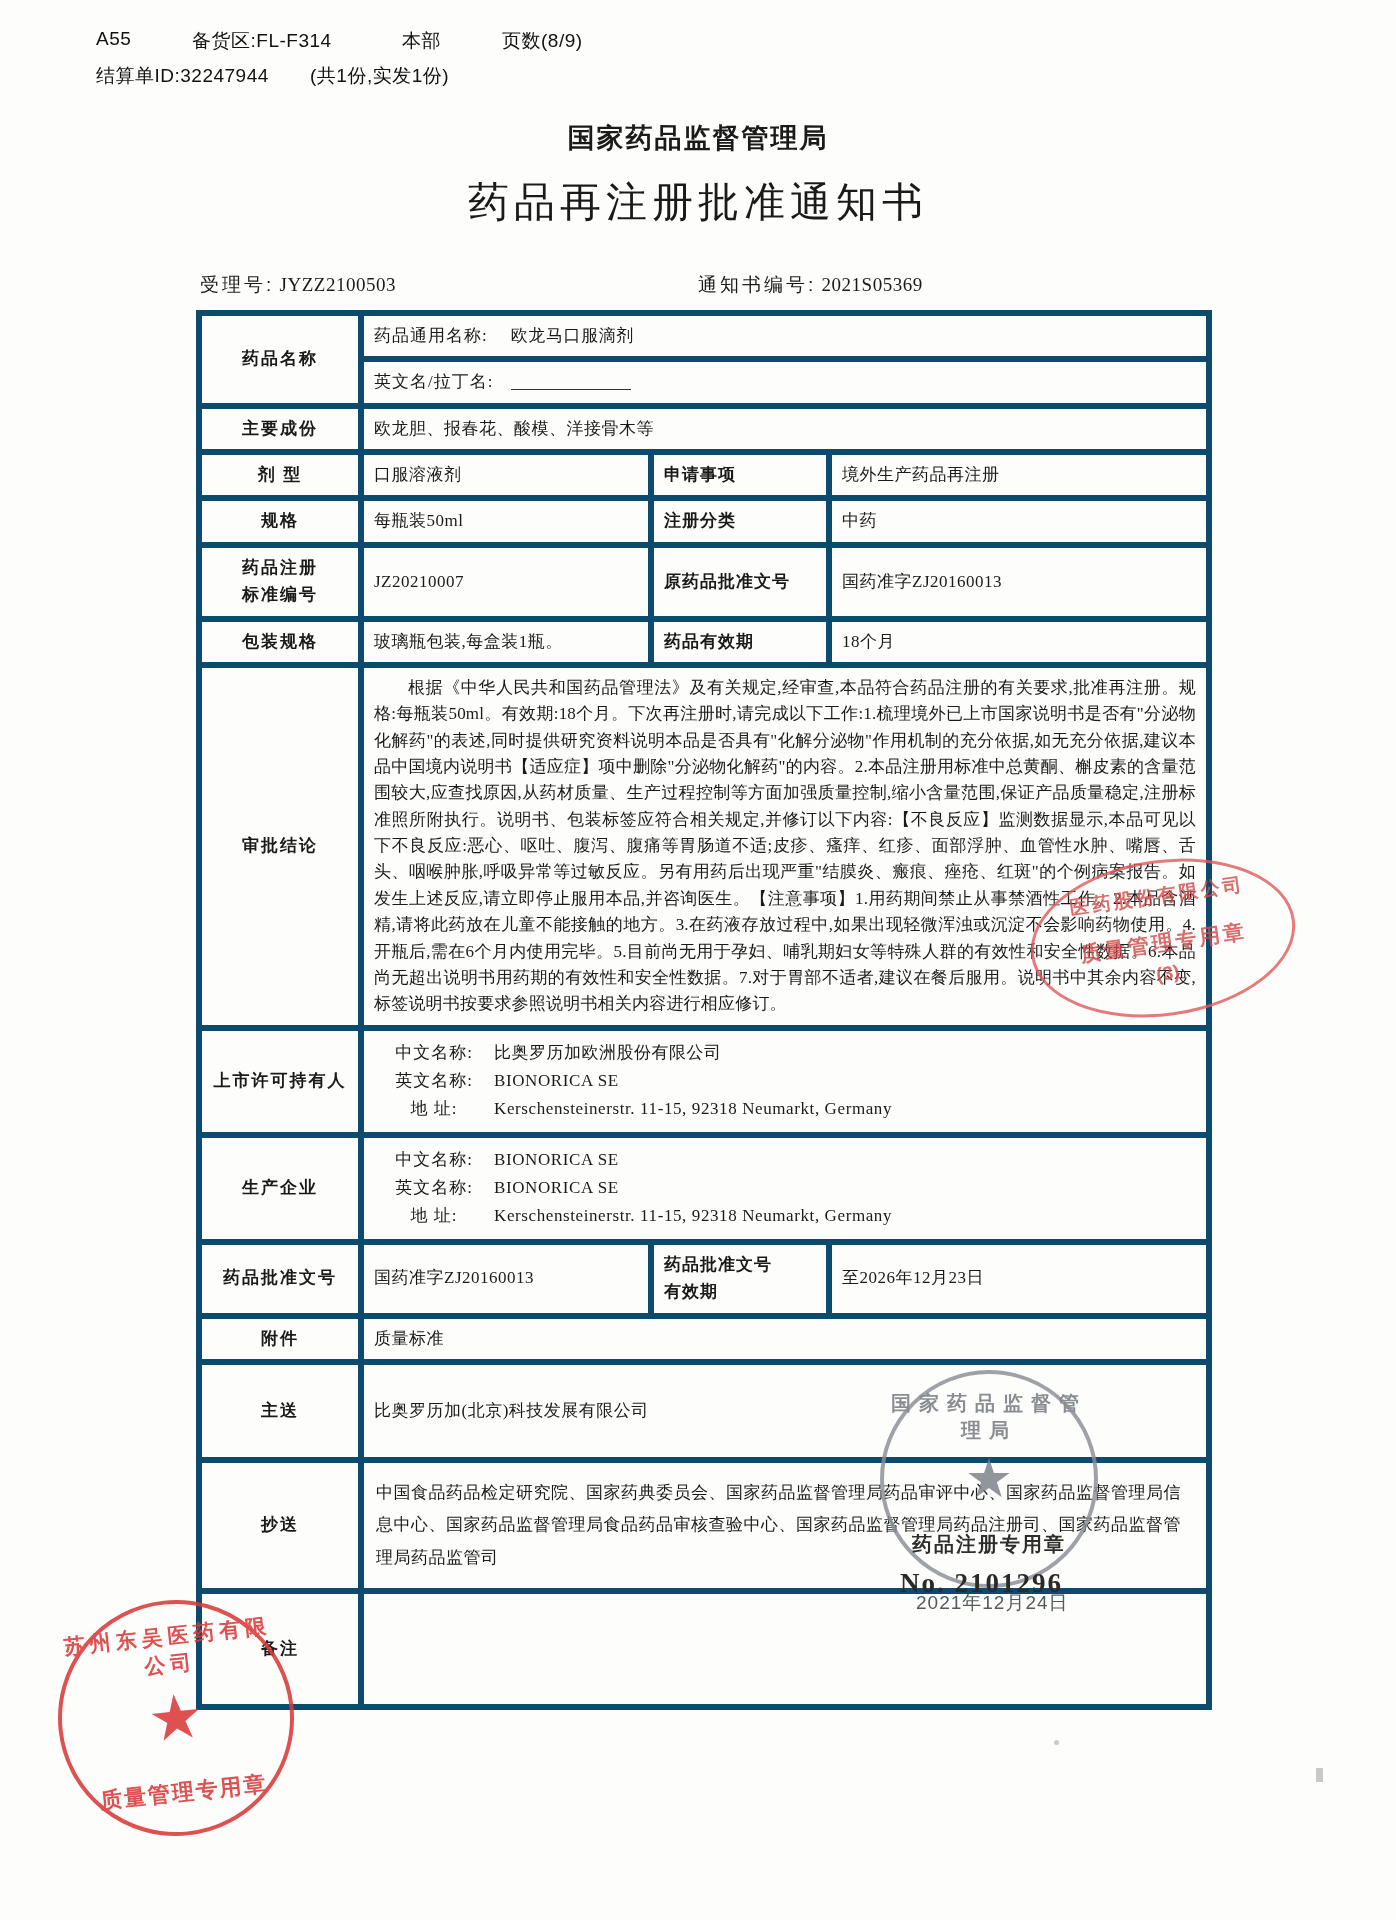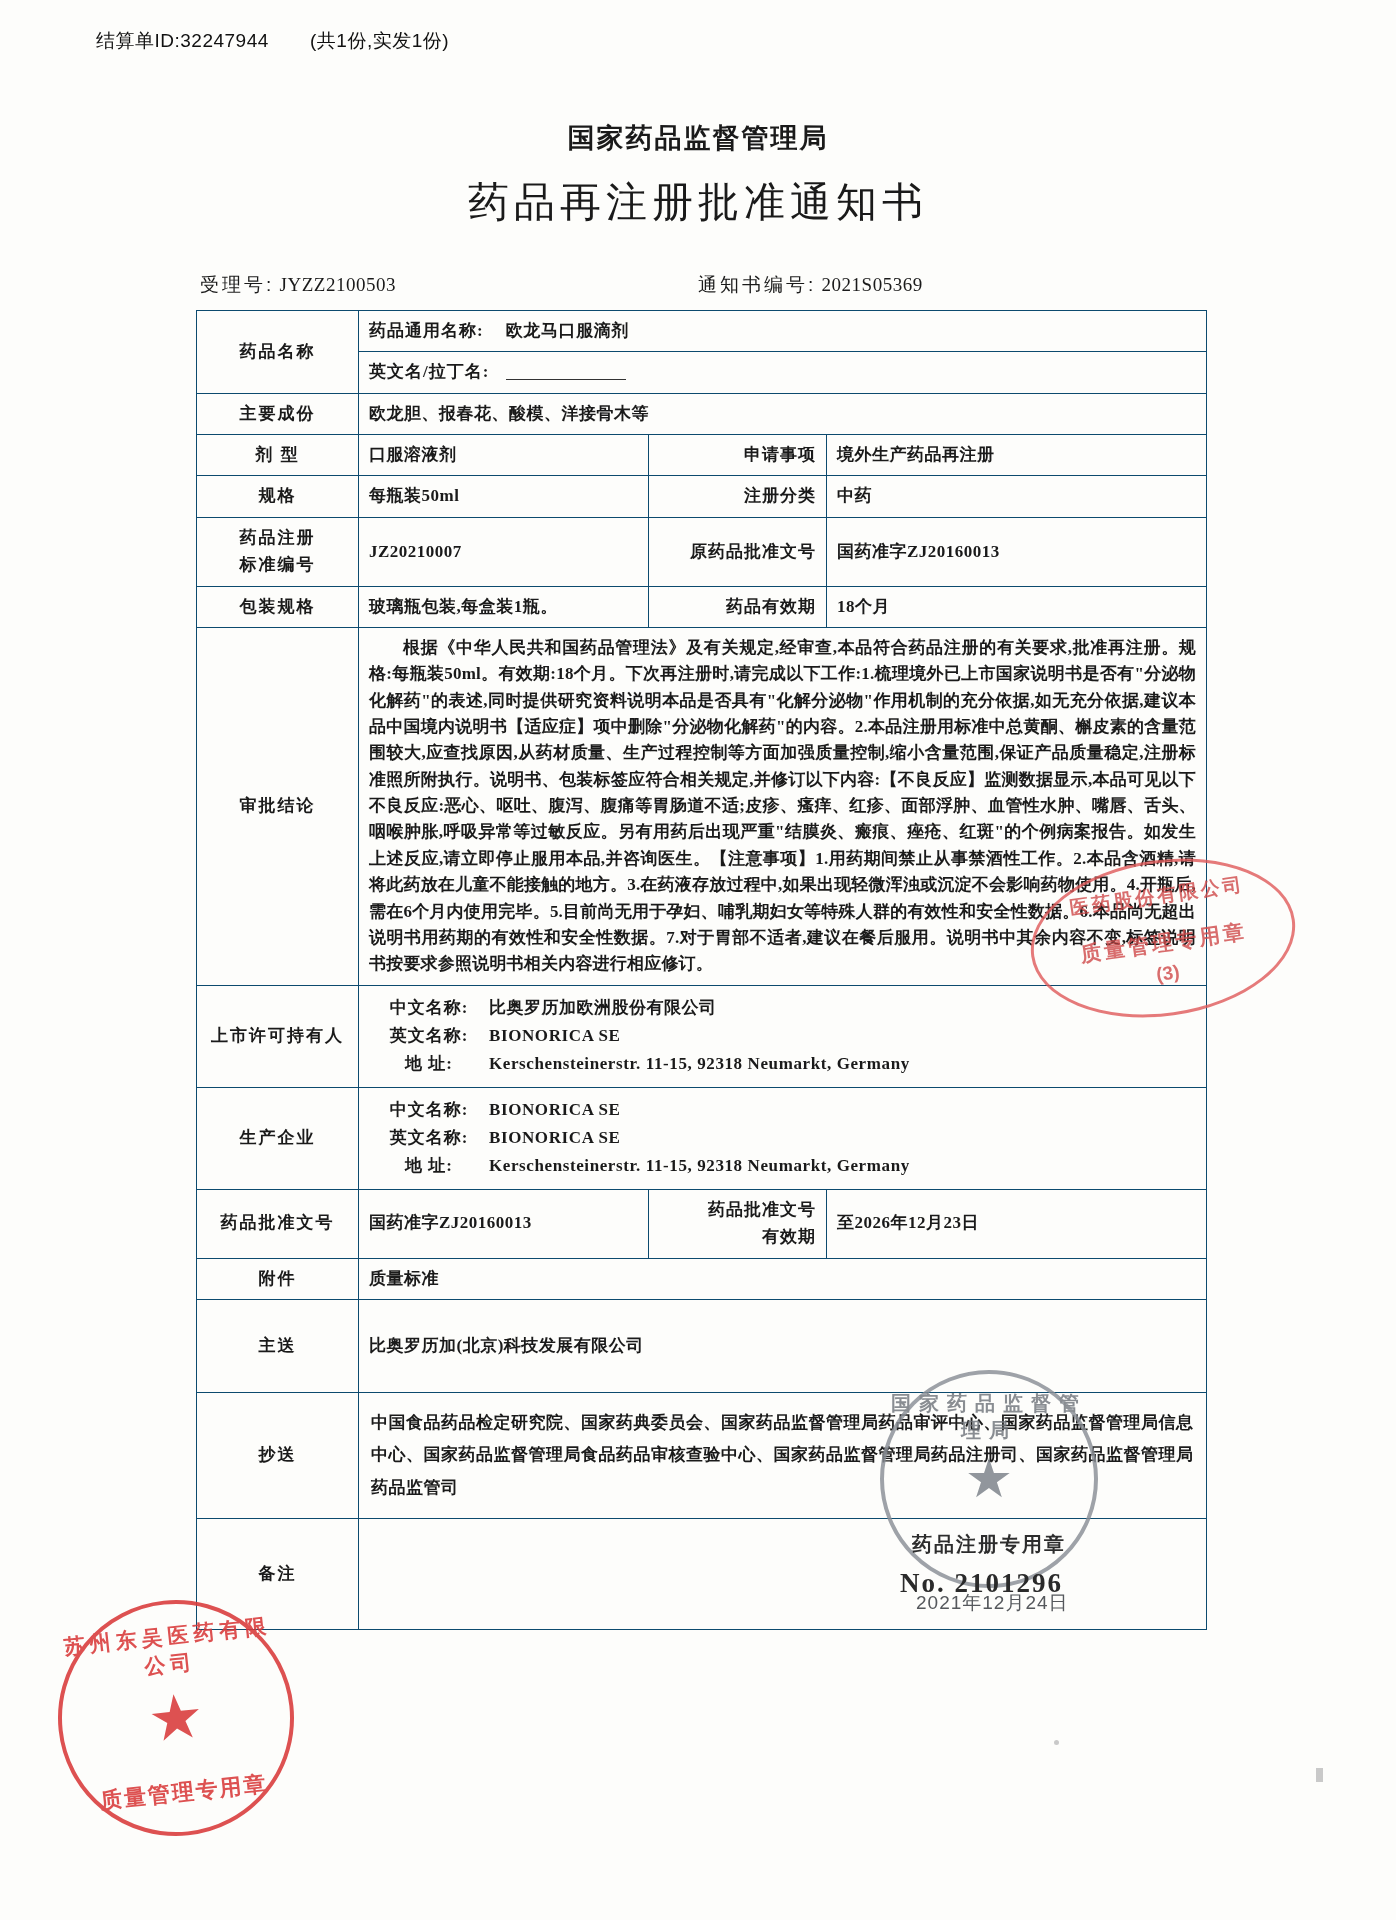--- a/index.html
+++ b/index.html
@@ -77,39 +77,38 @@
   
   table.main {
     position: absolute;
     left: 196px;
     top: 310px;
     width: 1010px;
     border-collapse: collapse;
     table-layout: fixed;
   }
   table.main td {
-    border: 1px solid #0c4a6e;
+    border: 6px solid #0c4a6e;
     padding: 7px 10px;
     vertical-align: middle;
     font-size: 17px;
     line-height: 1.55;
-    font-weight: bold;
   }
   td.lbl {
     width: 162px;
     text-align: center;
     font-weight: bold;
     font-size: 19px;
     letter-spacing: 2px;
     font-family: "Liberation Sans", sans-serif;
     vertical-align: middle;
   }
   td.lbl2 {
     width: 178px;
-    text-align: right;
+    text-align: left;
     font-weight: bold;
     font-size: 19px;
     letter-spacing: 1px;
     font-family: "Liberation Sans", sans-serif;
   }
   td.val {
     font-size: 17px;
     letter-spacing: 0.5px;
   }
   td.val .line { margin: 2px 0; }
@@ -215,20 +214,26 @@
   }
 
   .speck { position: absolute; background: #c9c9c9; }
 </style>
 </head>
 <body>
 
 <div class="page">
 
   <div class="hdr">
+    <div class="row hdr-l1">
+      <span class="c1">A55</span>
+      <span class="c2">备货区:FL-F314</span>
+      <span class="c3">本部</span>
+      <span class="c4">页数(8/9)</span>
+    </div>
     <div class="row hdr-l2">
       <span class="c1">结算单ID:32247944</span>
       <span class="c3" style="width:auto">(共1份,实发1份)</span>
     </div>
   </div>
 
   <div class="org-title">国家药品监督管理局</div>
   <div class="doc-title">药品再注册批准通知书</div>
 
   <div class="refline">

